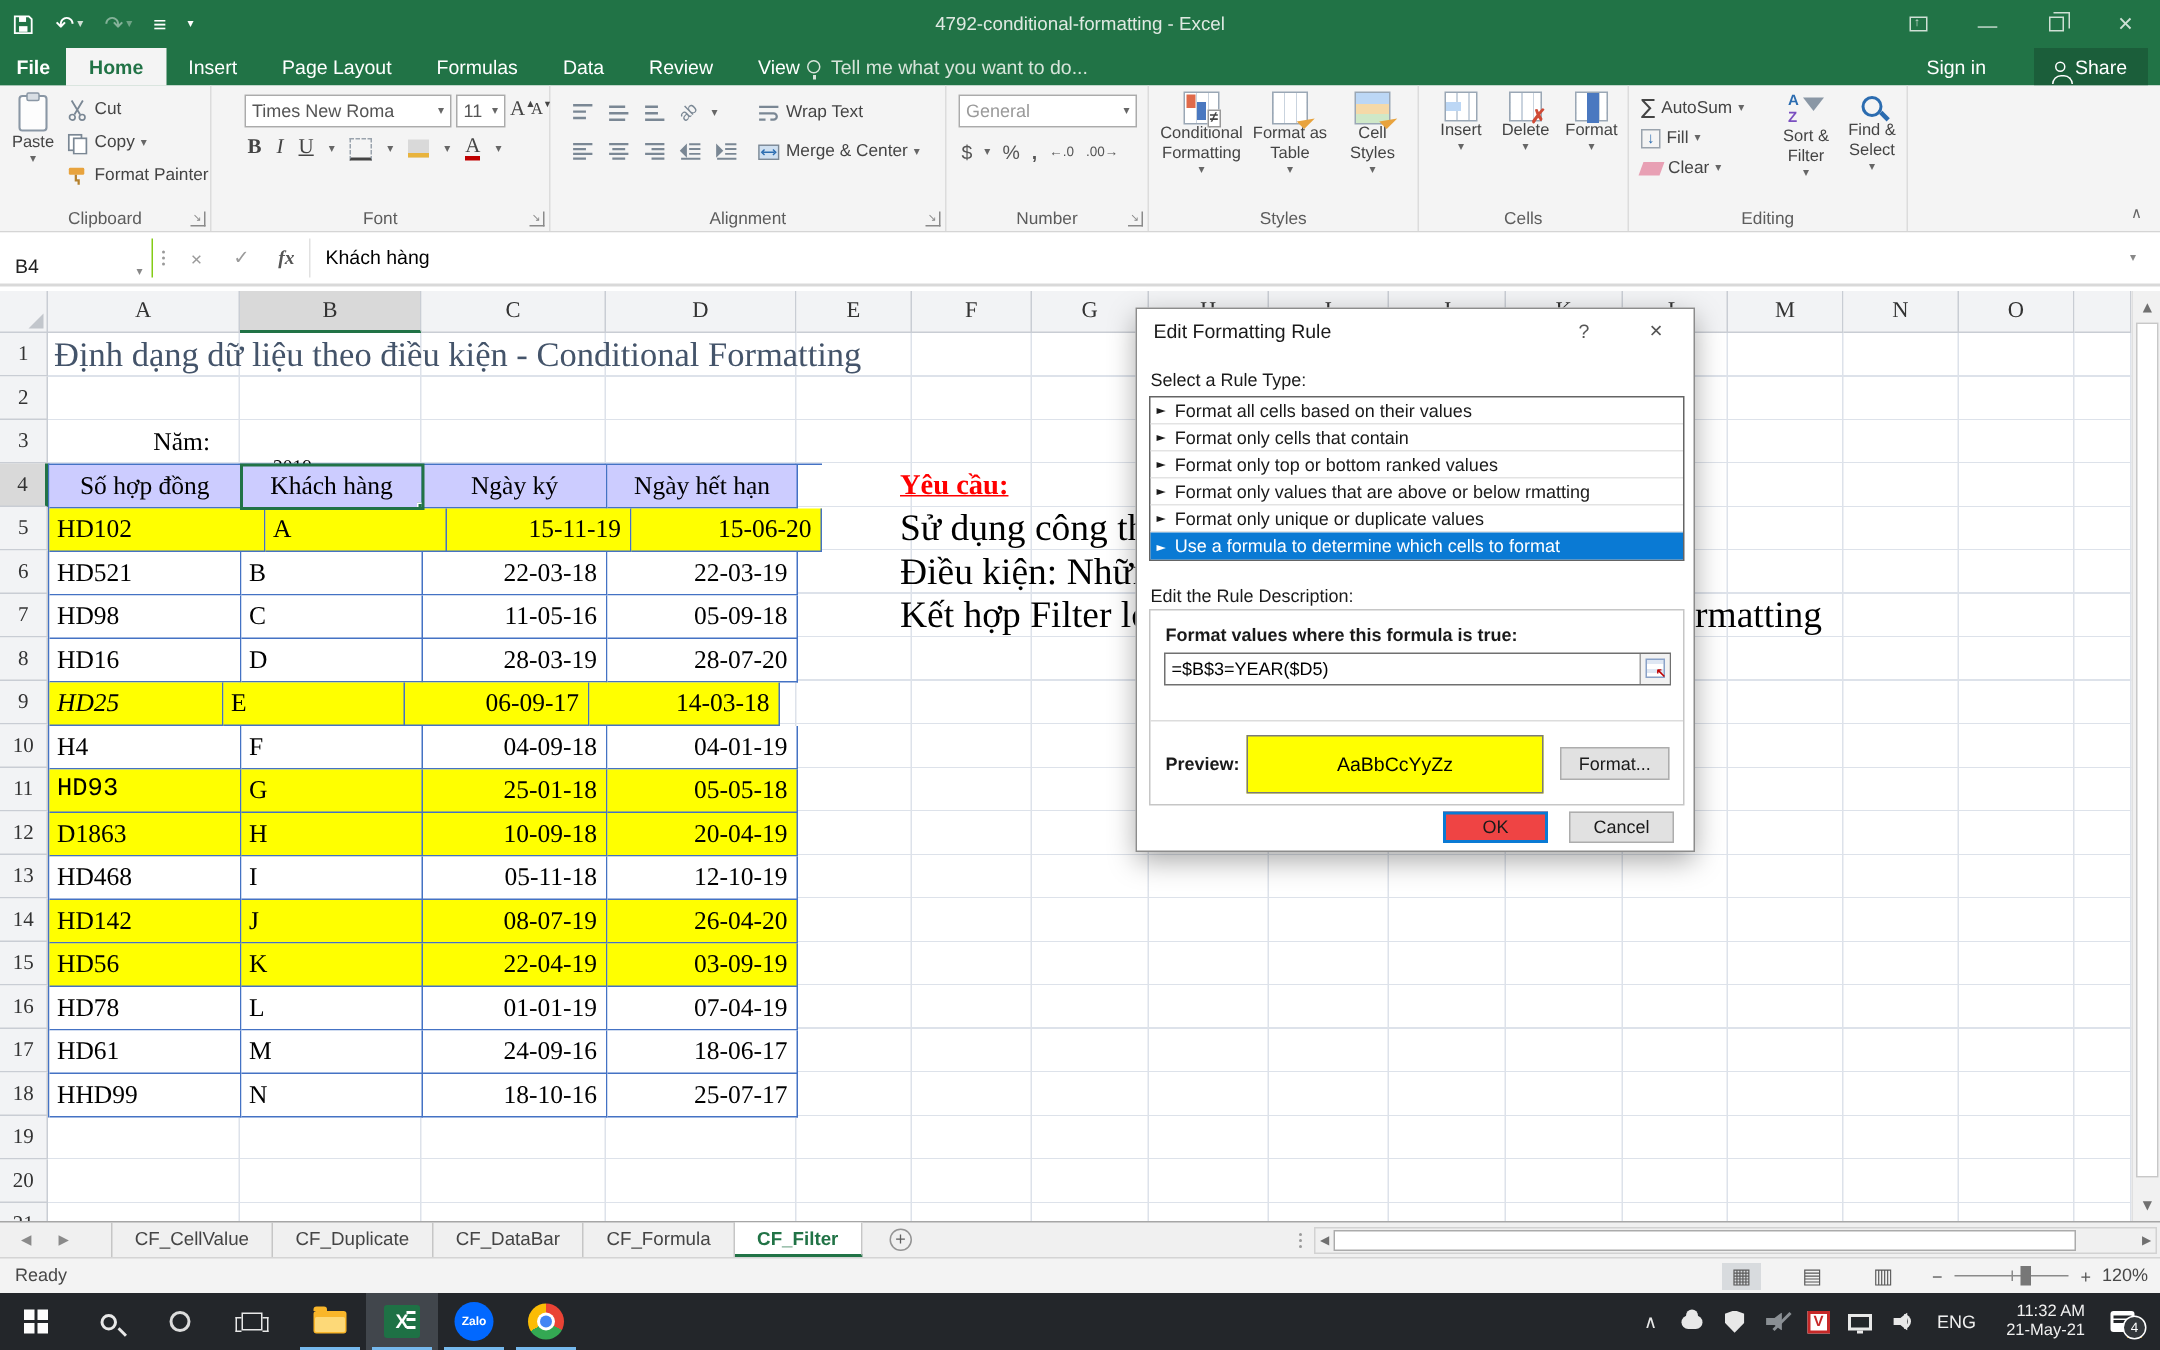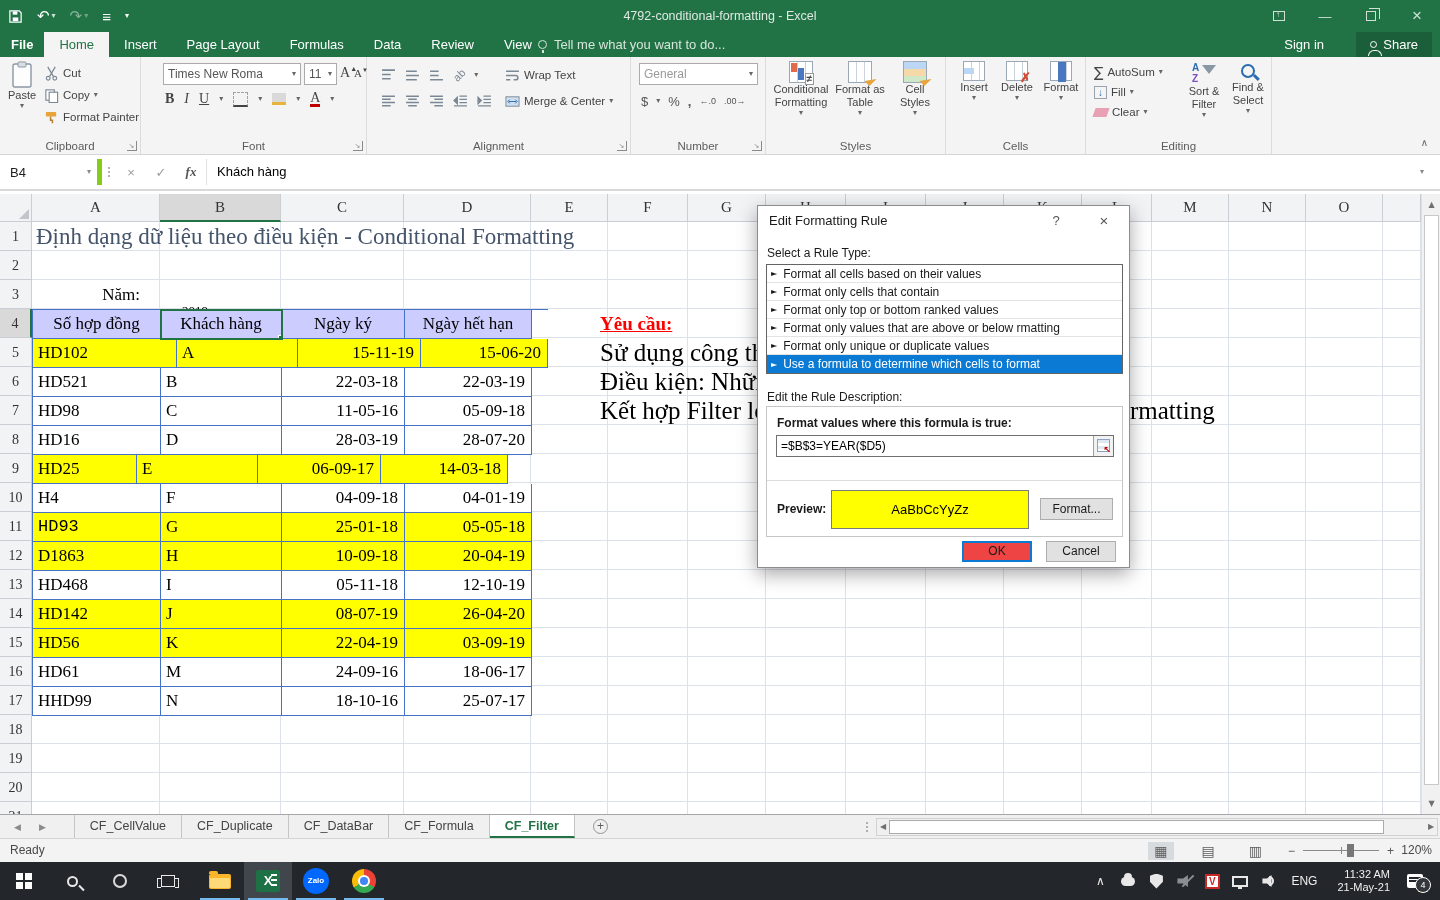--- a/index.html
+++ b/index.html
@@ -20,21 +20,21 @@
   .restore-ico{width:10px;height:10px;border:1px solid #cfe0d5;position:relative}
   .restore-ico:before{content:"";position:absolute;left:2px;top:-4px;width:10px;height:10px;border:1px solid #cfe0d5;border-bottom:none;border-left:none}
   .ribbonopt-ico{width:12px;height:10px;border:1px solid #cfe0d5;position:relative}
   .ribbonopt-ico:before{content:"↑";position:absolute;left:2px;top:-2px;font-size:8px;color:#cfe0d5}
 
   
   #tabrow{position:absolute;left:0;top:32px;width:1440px;height:25px;background:#217346}
   #ribbon-tabs{position:absolute;left:0;top:0;height:25px;display:flex}
   .rtab{height:25px;line-height:25px;padding:0 15px;color:#fff;font-size:13px}
   .rtab.file{background:#217346;padding:0 11px;font-weight:bold}
-  .rtab.active{background:#f4f4f4;color:#217346;font-weight:normal}
+  .rtab.active{background:#f4f4f4;color:#217346;font-weight:bold}
   #tellme{position:absolute;left:538px;top:0;height:25px;display:flex;align-items:center;gap:7px;color:#d7e4da;font-size:13px}
   .bulb{width:9px;height:9px;border:1.5px solid #d7e4da;border-radius:50%;position:relative}
   .bulb:after{content:"";position:absolute;left:2.5px;top:9px;width:2px;height:3px;background:#d7e4da}
   #signin{position:absolute;right:116px;top:0;height:25px;line-height:25px;color:#fff;font-size:13px}
   #share{position:absolute;right:8px;top:0;height:25px;display:flex;align-items:center;gap:6px;background:#1b5e3a;color:#fff;font-size:13px;padding:0 14px}
   .person{width:7px;height:7px;border:1.5px solid #fff;border-radius:50%;position:relative}
   .person:after{content:"";position:absolute;left:-3px;top:8px;width:12px;height:5px;border:1.5px solid #fff;border-bottom:none;border-radius:6px 6px 0 0}
 
   
   #ribbon{position:absolute;left:0;top:57px;width:1440px;height:98px;background:#f4f4f4;border-bottom:1px solid #d5d5d5}
@@ -47,21 +47,21 @@
   .box .dd{margin-left:auto;padding-left:4px}
   .fmt-letter{font-size:14px;color:#444;font-family:"Liberation Serif",serif}
   .micon{width:15px;height:15px;flex:none}
   .grid-ico{width:24px;height:22px;border:1px solid #9aa7b5;background:
     repeating-linear-gradient(to right,#fff 0 7px,#c9d3de 7px 8px),
     repeating-linear-gradient(to bottom,rgba(255,255,255,0) 0 6px,#c9d3de 6px 7px)}
   .brush{position:absolute;right:-3px;bottom:-3px;width:0;height:0;border-left:7px solid transparent;border-bottom:10px solid #e8a33d;transform:rotate(45deg)}
 
   
   #formulabar{position:absolute;left:0;top:155px;width:1440px;height:36px;background:#fff;border-bottom:2px solid #d9d9d9;display:flex;align-items:center}
-  #namebox{width:100px;height:26px;margin-left:2px;display:flex;align-items:center;padding-left:8px;font-size:13px;color:#222;border-right:5px solid #84cc16}
+  #namebox{width:100px;height:26px;margin-left:2px;display:flex;align-items:flex-end;padding-left:8px;font-size:13px;color:#222;border-right:1px solid #84cc16}
   #namebox .dd{margin-left:auto;margin-right:6px;color:#888}
   .vdots{width:14px;height:26px;display:flex;flex-direction:column;align-items:center;justify-content:center;gap:2px}
   .vdots i{width:2px;height:2px;background:#9a9a9a;border-radius:50%}
   .fbtn{width:30px;text-align:center;color:#9a9a9a;font-size:13px}
   #fx{font-family:"Liberation Serif",serif;font-style:italic;color:#555;font-weight:bold}
   #formula-text{flex:1;padding-left:10px;font-size:13px;color:#000;border-left:1px solid #e1e1e1;height:26px;line-height:26px}
   #fb-expand{width:20px;color:#888}
 
   
   #sheet-area{position:absolute;left:0;top:194px;width:1421px;height:620px;background:#fff}
@@ -579,21 +579,21 @@
           <div class="tcell c2" style="width: 123px;">11-05-16</div>
           <div class="tcell c3" style="width: 127px;">05-09-18</div>
         </div>
         <div class="trow">
           <div class="tcell c0" style="width: 128px;">HD16</div>
           <div class="tcell c1" style="width: 121px;">D</div>
           <div class="tcell c2" style="width: 123px;">28-03-19</div>
           <div class="tcell c3" style="width: 127px;">28-07-20</div>
         </div>
         <div class="trow hl">
-          <div class="tcell c0" style="width: 104px;">HD25</div>
+          <div class="tcell c0" style="width: 116px; font-style: italic;">HD25</div>
           <div class="tcell c1" style="width: 121px;">E</div>
           <div class="tcell c2" style="width: 123px;">06-09-17</div>
           <div class="tcell c3" style="width: 127px;">14-03-18</div>
         </div>
         <div class="trow">
           <div class="tcell c0" style="width: 128px;">H4</div>
           <div class="tcell c1" style="width: 121px;">F</div>
           <div class="tcell c2" style="width: 123px;">04-09-18</div>
           <div class="tcell c3" style="width: 127px;">04-01-19</div>
         </div>
@@ -619,20 +619,26 @@
           <div class="tcell c0" style="width: 128px;">HD142</div>
           <div class="tcell c1" style="width: 121px;">J</div>
           <div class="tcell c2" style="width: 123px;">08-07-19</div>
           <div class="tcell c3" style="width: 127px;">26-04-20</div>
         </div>
         <div class="trow hl">
           <div class="tcell c0" style="width: 128px;">HD56</div>
           <div class="tcell c1" style="width: 121px;">K</div>
           <div class="tcell c2" style="width: 123px;">22-04-19</div>
           <div class="tcell c3" style="width: 127px;">03-09-19</div>
+        </div>
+        <div class="trow">
+          <div class="tcell c0" style="width: 128px;">HD78</div>
+          <div class="tcell c1" style="width: 121px;">L</div>
+          <div class="tcell c2" style="width: 123px;">01-01-19</div>
+          <div class="tcell c3" style="width: 127px;">07-04-19</div>
         </div>
         <div class="trow">
           <div class="tcell c0" style="width: 128px;">HD61</div>
           <div class="tcell c1" style="width: 121px;">M</div>
           <div class="tcell c2" style="width: 123px;">24-09-16</div>
           <div class="tcell c3" style="width: 127px;">18-06-17</div>
         </div>
         <div class="trow">
           <div class="tcell c0" style="width: 128px;">HHD99</div>
           <div class="tcell c1" style="width: 121px;">N</div>

